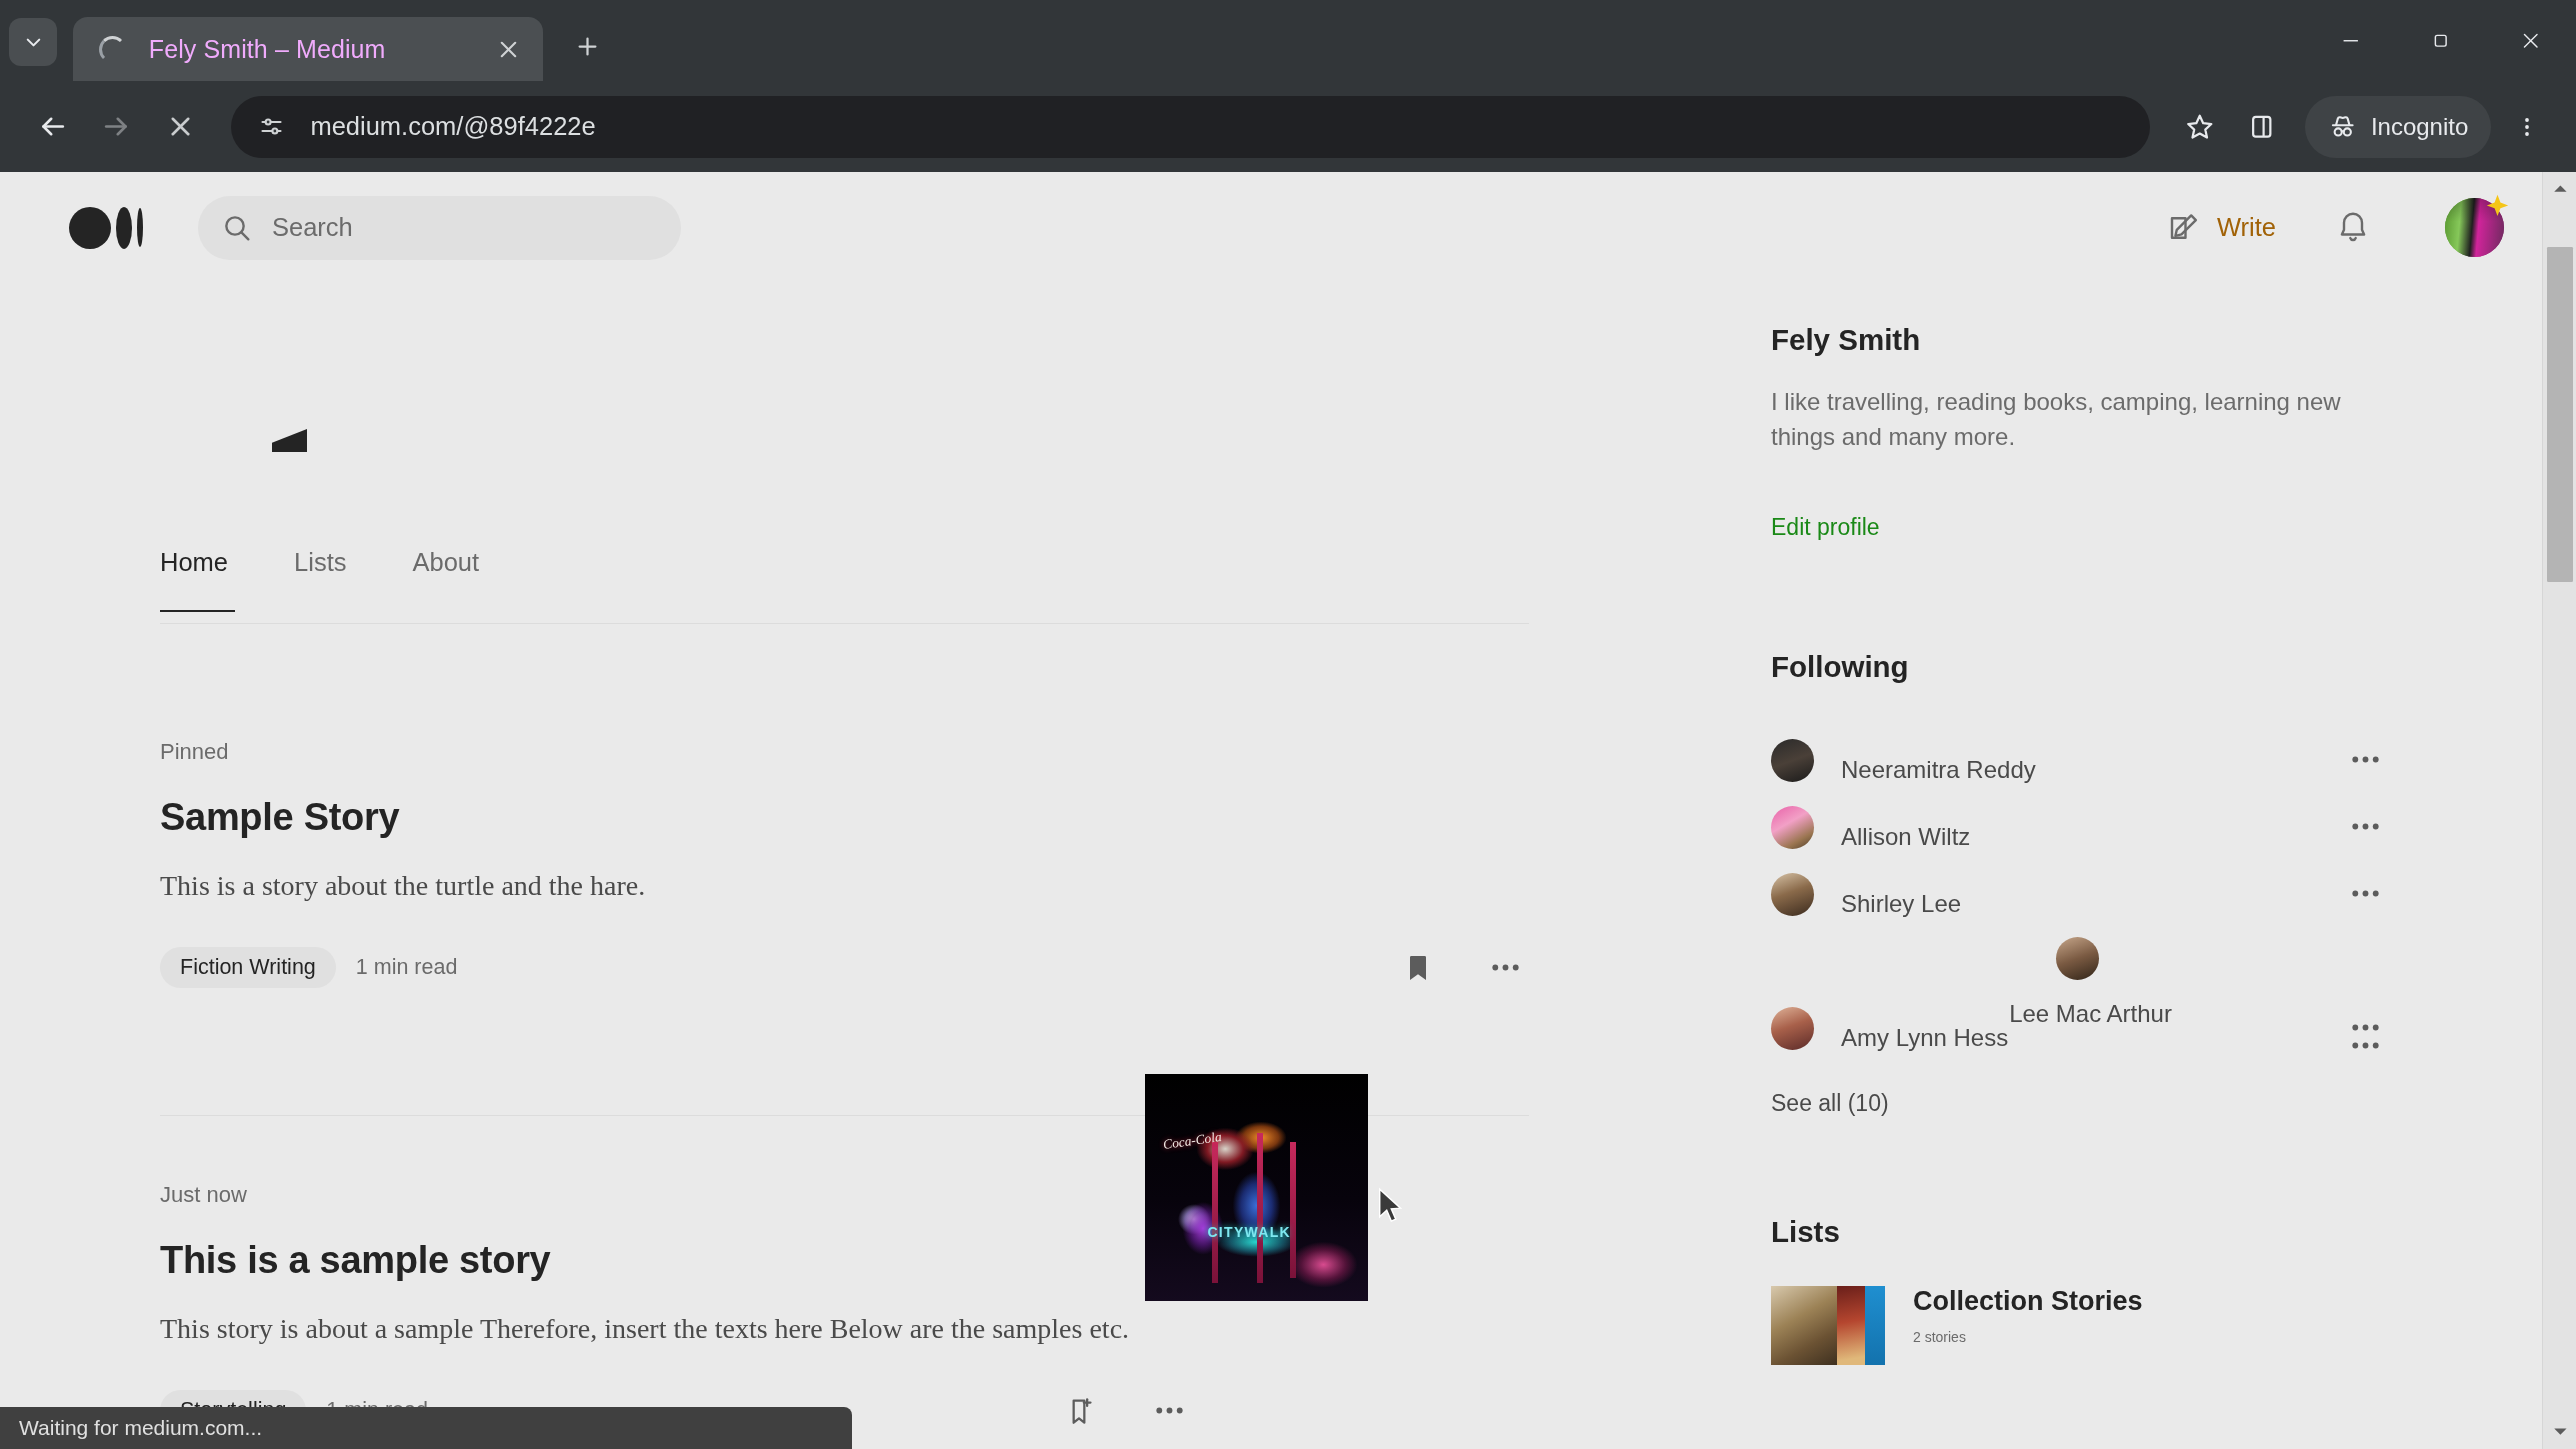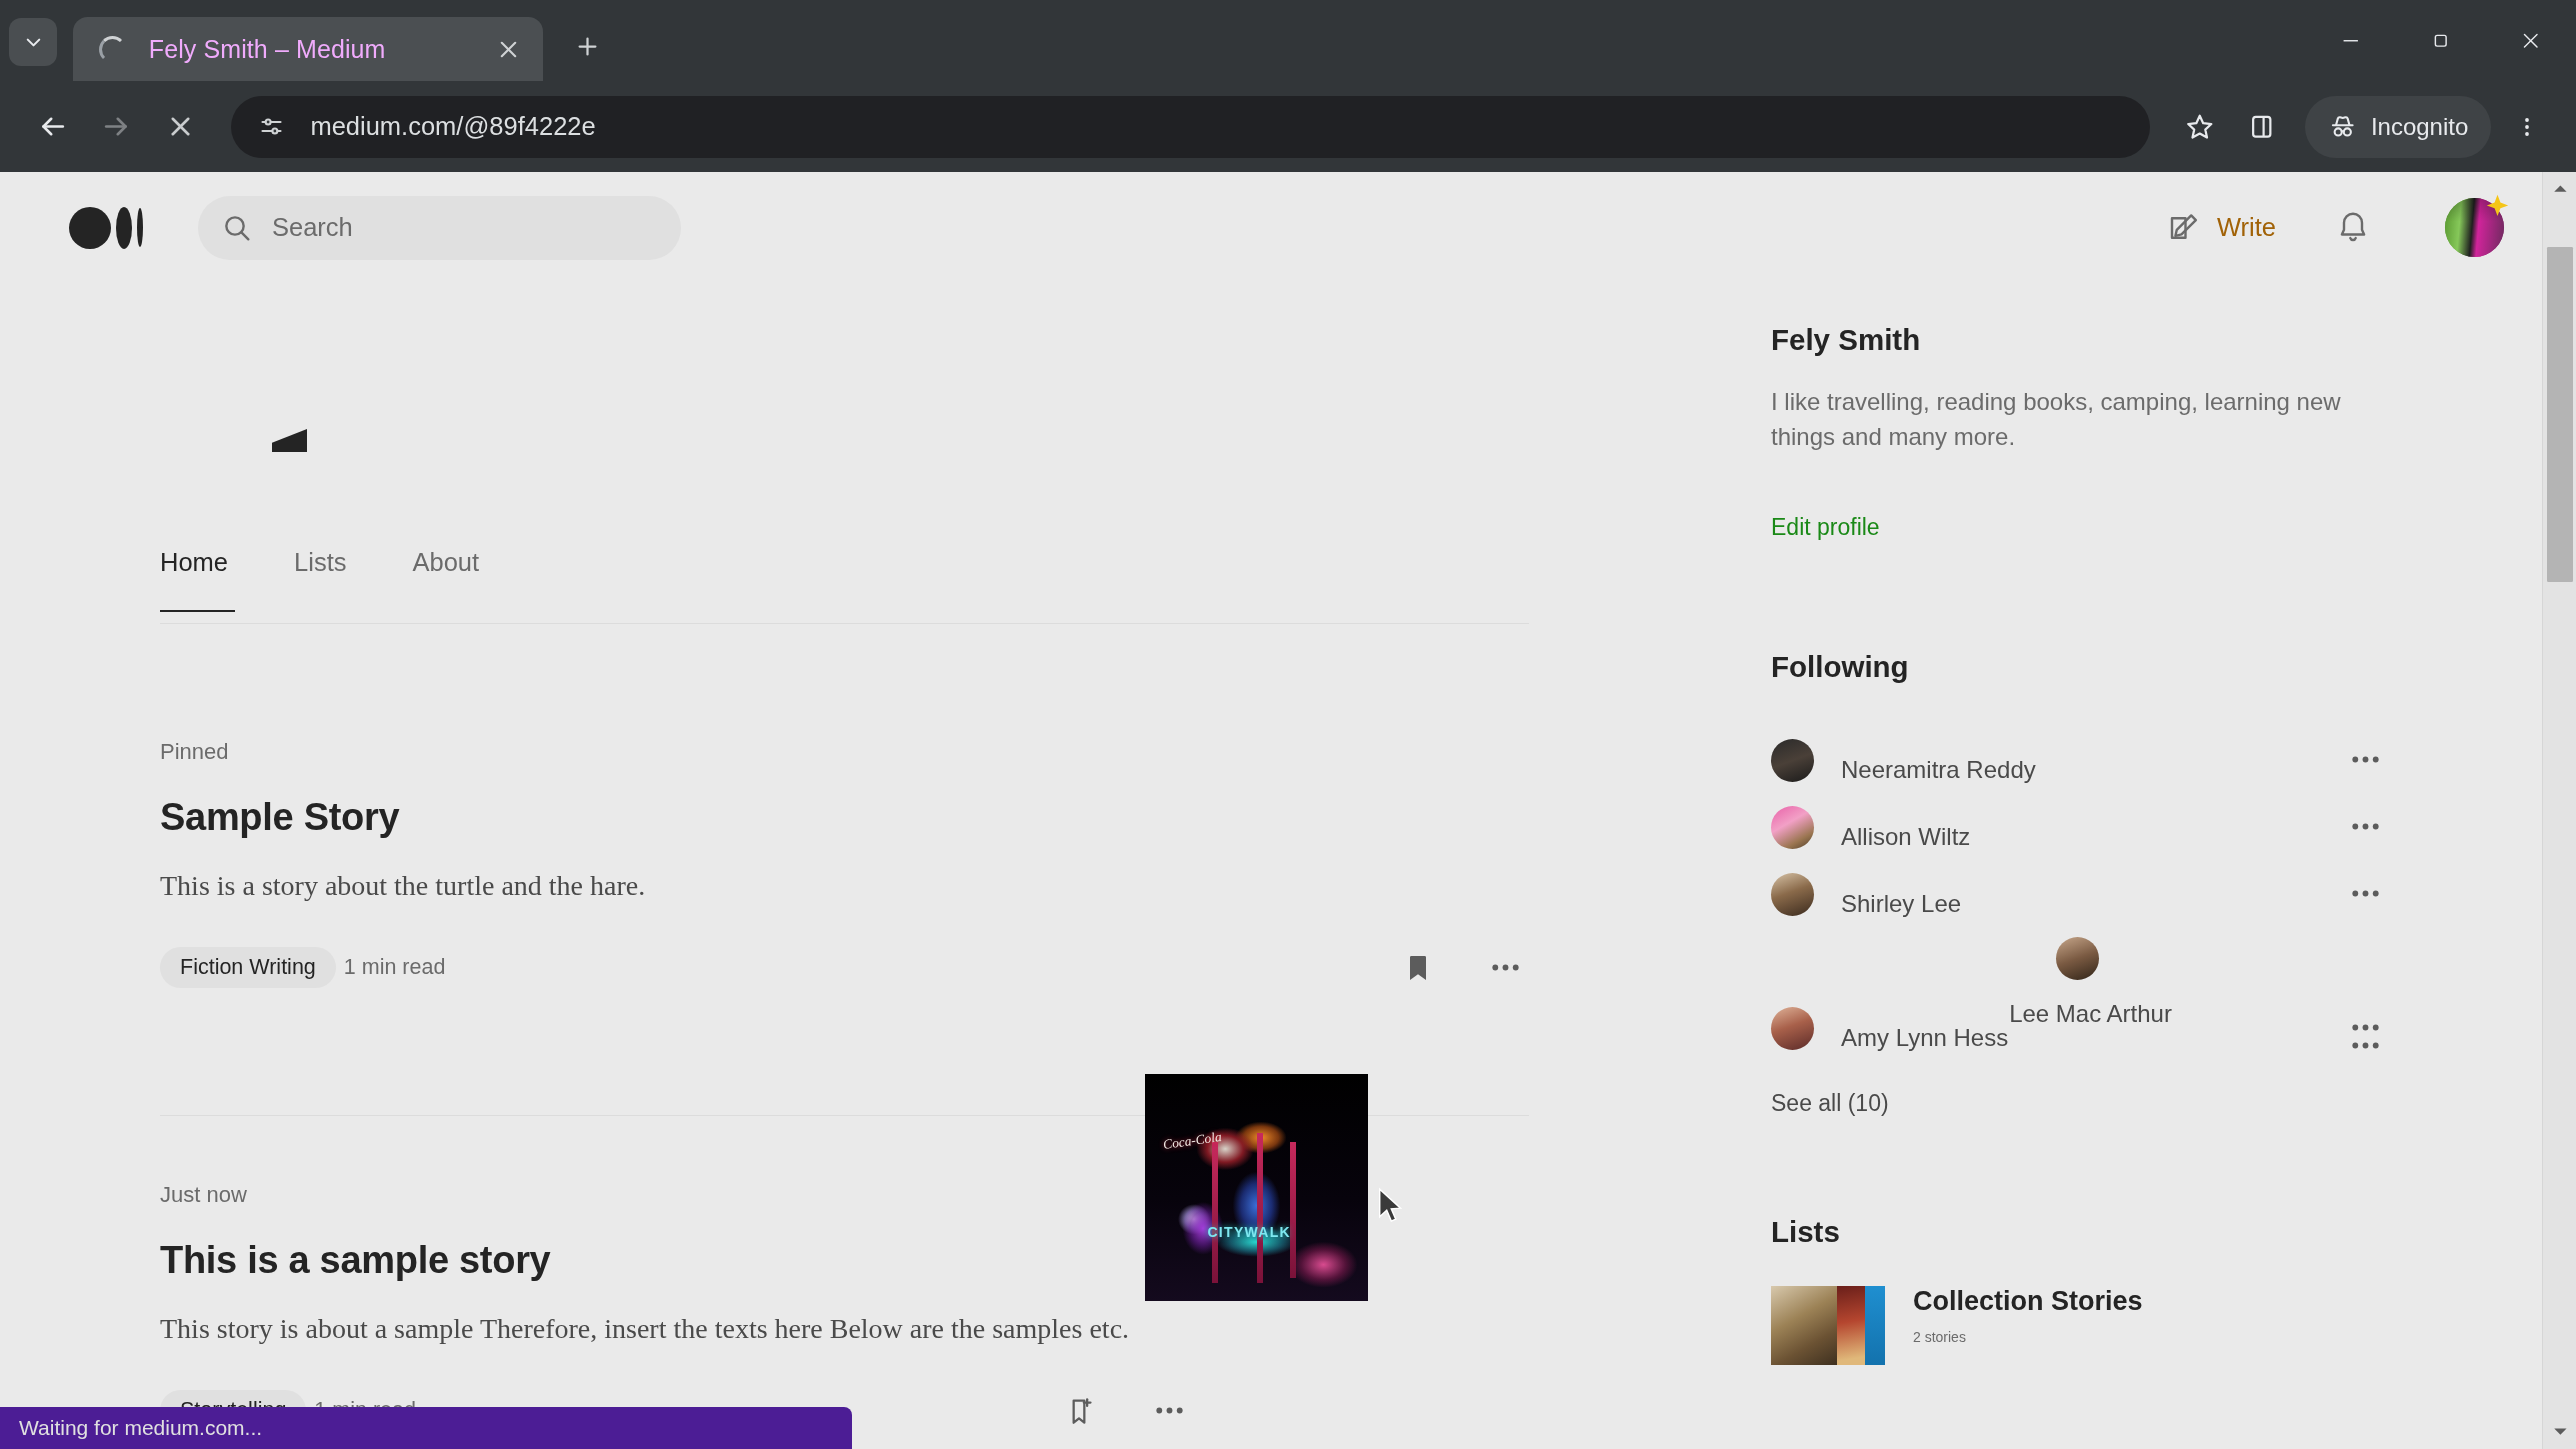--- a/index.html
+++ b/index.html
@@ -160,21 +160,21 @@
   .story-sub {
     font-family: "Liberation Serif", serif;
     font-size: 28px; color: #4a4a4a; margin-top: 27px; line-height: 1.42;
     max-width: 1033px;
   }
   .story-footer { display: flex; align-items: center; margin-top: 38px; }
   .tag-pill {
     background: #e0e0e0; border-radius: 21.5px; padding: 8px 20px;
     font-size: 21.5px; color: #242424;
   }
-  .read-time { font-size: 21.5px; color: #6b6b6b; margin-left: 8px; }
+  .read-time { font-size: 21.5px; color: #6b6b6b; margin-left: 20px; }
   .footer-actions { margin-left: auto; display: flex; align-items: center; }
   .act { width: 48px; height: 48px; display: flex; align-items: center; justify-content: center; }
   .act svg { width: 32px; height: 32px; }
   .act.dots svg { width: 35px; height: 35px; }
 
   .story-divider { position: absolute; left: 160px; width: 1369px; height: 0.7px; background: #dcdcdc; }
 
   .thumb {
     position: absolute; width: 223px; height: 227px; overflow: hidden;
     background: #050208;
@@ -246,21 +246,21 @@
   .sb-arrow.down { bottom: 0; }
   .sb-arrow svg { width: 14.8px; height: 9.4px; }
   .sb-thumb {
     position: absolute; left: 4px; top: 75px; width: 25.5px; height: 335px;
     background: #b4b4b4; border-radius: 1.3px;
   }
 
   
   .status-bubble {
     position: absolute; left: 0; bottom: 0; height: 42px;
-    background: #4c1d95; border-radius: 0 8px 0 0;
+    background: #404040; border-radius: 0 8px 0 0;
     display: flex; align-items: center; padding: 0 19px;
     color: #e0e0e0; font-size: 21px; z-index: 40;
     min-width: 852px;
   }
 
   
   .cursor { position: absolute; left: 1377px; top: 1015px; width: 27px; height: 38px; z-index: 60; }
 </style>
 </head>
 <body>

